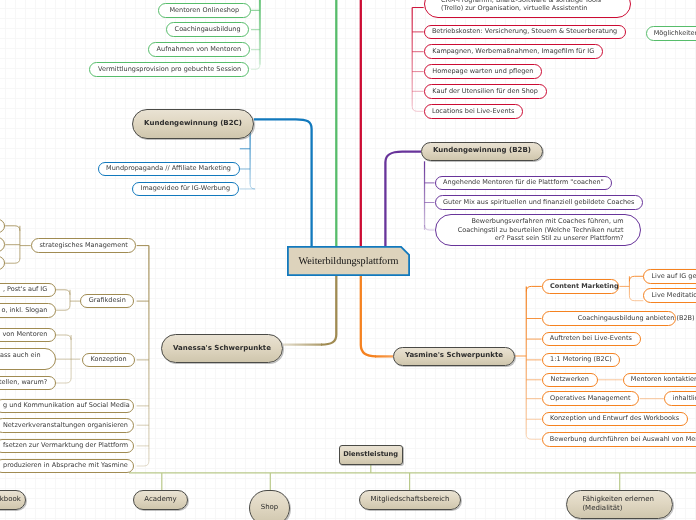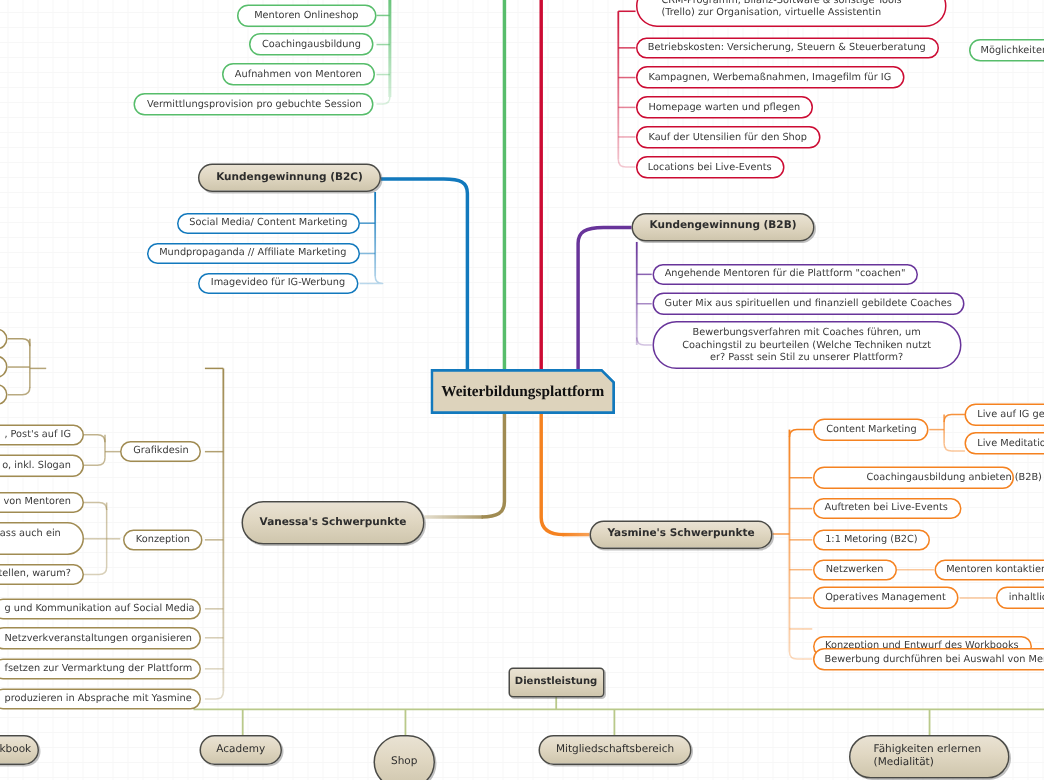--- a/index.html
+++ b/index.html
@@ -29,21 +29,21 @@
   .node.fill{border-radius:999px;padding:0 7px;border-width:1.4px;
         background:linear-gradient(to bottom,#e9e2d3 0%,#e0d7c2 45%,#cfc6ad 100%);
         box-shadow:1px 1px 0 0 rgba(90,90,90,.38);}
   .node.fillbox{border-radius:3px;padding:0 3.2px;border-width:1.4px;overflow:visible;
         background:linear-gradient(to bottom,#e9e2d3 0%,#e0d7c2 45%,#cfc6ad 100%);
         box-shadow:1px 1px 0 0 rgba(90,90,90,.38);}
   .node.fill .t,.node.fillbox .t{color:#2d2d2d;}
   #central{position:absolute;}
   #central .ct{position:absolute;left:0;top:0;width:100%;height:100%;
         display:flex;align-items:center;justify-content:center;
-        font-family:"Liberation Serif",serif;font-weight:bold;font-size:10.2px;
+        font-family:"Liberation Serif",serif;font-weight:normal;font-size:10.2px;
         color:#111;letter-spacing:0;}
 </style>
 </head>
 <body>
 
 <div id="canvas">
   <div id="grid"></div>
   <svg id="links" viewBox="0 0 696 520" width="696" height="520" xmlns="http://www.w3.org/2000/svg">
     <defs id="svgdefs">
         <linearGradient id="gfade-green" gradientUnits="userSpaceOnUse" x1="0" y1="-12" x2="0" y2="70">
@@ -190,48 +190,48 @@
       </div>
       <div class="node leaf" style="left:423.7px;top:64.3px;width:118.3px;height:14.6px;border-color:#cc0b33;">
         <span class="t" style="text-align:center;font-size:6.5px;">Homepage warten und pflegen</span>
       </div>
       <div class="node leaf" style="left:423.7px;top:84px;width:122.9px;height:14.6px;border-color:#cc0b33;">
         <span class="t" style="text-align:center;font-size:6.5px;">Kauf der Utensilien für den Shop</span>
       </div>
       <div class="node leaf" style="left:423.7px;top:104px;width:99.8px;height:14.6px;border-color:#cc0b33;">
         <span class="t" style="text-align:left;font-size:6.5px;">Locations bei Live-Events</span>
       </div>
-      <div class="node fill" style="left:132px;top:109px;width:122px;height:19px;border-color:#4a4a46;">
+      <div class="node fill" style="left:132px;top:109px;width:122px;height:30px;border-color:#4a4a46;">
         <span class="t" style="text-align:center;font-size:7px;font-weight:bold;">Kundengewinnung (B2C)</span>
-      </div>
-      <div class="node leaf" style="left:117.6px;top:141.5px;width:122.6px;height:14.6px;border-color:#1279bd;">
-        <span class="t" style="text-align:center;font-size:6.5px;">Social Media/ Content Marketing</span>
       </div>
       <div class="node leaf" style="left:97.5px;top:161.7px;width:142.1px;height:14.6px;border-color:#1279bd;">
         <span class="t" style="text-align:center;font-size:6.5px;">Mundpropaganda // Affiliate Marketing</span>
       </div>
       <div class="node leaf" style="left:131.9px;top:181.7px;width:106.8px;height:14.6px;border-color:#1279bd;">
         <span class="t" style="text-align:center;font-size:6.5px;">Imagevideo für IG-Werbung</span>
       </div>
       <div class="node fill" style="left:421px;top:141.5px;width:122px;height:19px;border-color:#4a4a46;">
         <span class="t" style="text-align:center;font-size:7px;font-weight:bold;">Kundengewinnung (B2B)</span>
       </div>
       <div class="node leaf" style="left:434.5px;top:175.6px;width:177.8px;height:14.6px;border-color:#68349a;">
         <span class="t" style="text-align:center;font-size:6.5px;">Angehende Mentoren für die Plattform "coachen"</span>
       </div>
       <div class="node leaf" style="left:434.5px;top:195.2px;width:208.6px;height:14.6px;border-color:#68349a;">
         <span class="t" style="text-align:center;font-size:6.5px;">Guter Mix aus spirituellen und finanziell gebildete Coaches</span>
       </div>
       <div class="node multi" style="left:435px;top:214px;width:205.5px;height:31.7px;border-color:#68349a;">
-        <span class="t" style="text-align:center;font-size:6.5px;">Bewerbungsverfahren mit Coaches führen, um
+        <span class="t" style="text-align:right;font-size:6.5px;">Bewerbungsverfahren mit Coaches führen, um
 Coachingstil zu beurteilen (Welche Techniken nutzt
 er? Passt sein Stil zu unserer Plattform?</span>
       </div>
       <div class="node fill" style="left:161px;top:334px;width:122px;height:29px;border-color:#4a4a46;">
         <span class="t" style="text-align:center;font-size:7px;font-weight:bold;">Vanessa's Schwerpunkte</span>
+      </div>
+      <div class="node leaf" style="left:30.8px;top:238.3px;width:105.6px;height:14.6px;border-color:#a08b52;">
+        <span class="t" style="text-align:center;font-size:6.5px;">strategisches Management</span>
       </div>
       <div class="node leaf" style="left:80.2px;top:293.8px;width:54.2px;height:14.6px;border-color:#a08b52;">
         <span class="t" style="text-align:center;font-size:6.5px;">Grafikdesin</span>
       </div>
       <div class="node leaf" style="left:82px;top:352.6px;width:53.2px;height:14.6px;border-color:#a08b52;">
         <span class="t" style="text-align:center;font-size:6.5px;">Konzeption</span>
       </div>
       <div class="node leaf" style="left:-91.3px;top:218.5px;width:96.5px;height:14.6px;border-color:#a08b52;"></div>
       <div class="node leaf" style="left:-91.3px;top:237.4px;width:96.5px;height:14.6px;border-color:#a08b52;"></div>
       <div class="node leaf" style="left:-91.3px;top:255.9px;width:96.5px;height:14.6px;border-color:#a08b52;"></div>
@@ -260,21 +260,21 @@
       <div class="node leaf" style="left:-5.2px;top:438.8px;width:138.7px;height:14.6px;border-color:#a08b52;">
         <span class="t" style="text-align:right;font-size:6.5px;">fsetzen zur Vermarktung der Plattform</span>
       </div>
       <div class="node leaf" style="left:-5.2px;top:458.8px;width:138.7px;height:14.6px;border-color:#a08b52;">
         <span class="t" style="text-align:right;font-size:6.5px;">produzieren in Absprache mit Yasmine</span>
       </div>
       <div class="node fill" style="left:393px;top:346.5px;width:122px;height:19px;border-color:#4a4a46;">
         <span class="t" style="text-align:center;font-size:7px;font-weight:bold;">Yasmine's Schwerpunkte</span>
       </div>
       <div class="node leaf" style="left:541.8px;top:279.2px;width:77.5px;height:14.6px;border-color:#f58220;">
-        <span class="t" style="text-align:right;font-size:6.5px;">Content Marketing</span>
+        <span class="t" style="text-align:right;font-size:6.5px;font-weight:bold;">Content Marketing</span>
       </div>
       <div class="node leaf" style="left:643.3px;top:269px;width:85px;height:14.6px;border-color:#f58220;">
         <span class="t" style="text-align:left;font-size:6.5px;">Live auf IG gehen</span>
       </div>
       <div class="node leaf" style="left:643.3px;top:288.4px;width:85px;height:14.6px;border-color:#f58220;">
         <span class="t" style="text-align:left;font-size:6.5px;">Live Meditation</span>
       </div>
       <div class="node leaf" style="left:541.5px;top:311.2px;width:134.1px;height:14.6px;border-color:#f58220;">
         <span class="t" style="text-align:center;font-size:6.5px;padding-left:28px;">Coachingausbildung anbieten (B2B)</span>
       </div>
@@ -289,21 +289,21 @@
       </div>
       <div class="node leaf" style="left:622.6px;top:372.5px;width:91.1px;height:14.6px;border-color:#f58220;">
         <span class="t" style="text-align:left;font-size:6.5px;">Mentoren kontaktieren</span>
       </div>
       <div class="node leaf" style="left:541.5px;top:391.4px;width:97.6px;height:14.6px;border-color:#f58220;">
         <span class="t" style="text-align:center;font-size:6.5px;">Operatives Management</span>
       </div>
       <div class="node leaf" style="left:664.4px;top:391.4px;width:60px;height:14.6px;border-color:#f58220;">
         <span class="t" style="text-align:left;font-size:6.5px;">inhaltliche</span>
       </div>
-      <div class="node leaf" style="left:541.5px;top:412px;width:146.2px;height:14px;border-color:#f58220;margin-top:12px;">
+      <div class="node leaf" style="left:541.5px;top:412px;width:146.2px;height:14px;border-color:#f58220;">
         <span class="t" style="text-align:center;font-size:6.5px;">Konzeption und Entwurf des Workbooks</span>
       </div>
       <div class="node leaf" style="left:541.5px;top:432px;width:184.1px;height:14.6px;border-color:#f58220;">
         <span class="t" style="text-align:left;font-size:6.5px;">Bewerbung durchführen bei Auswahl von Mentoren</span>
       </div>
       <div class="node fillbox" style="left:338.6px;top:445.4px;width:64.2px;height:19.4px;border-color:#4a4a46;">
         <span class="t" style="text-align:center;font-size:6.7px;font-weight:bold;">Dienstleistung</span>
       </div>
       <div class="node fill" style="left:-22px;top:490px;width:48px;height:20px;border-color:#4a4a46;">
         <span class="t" style="text-align:center;font-size:7px;">Workbook</span>

